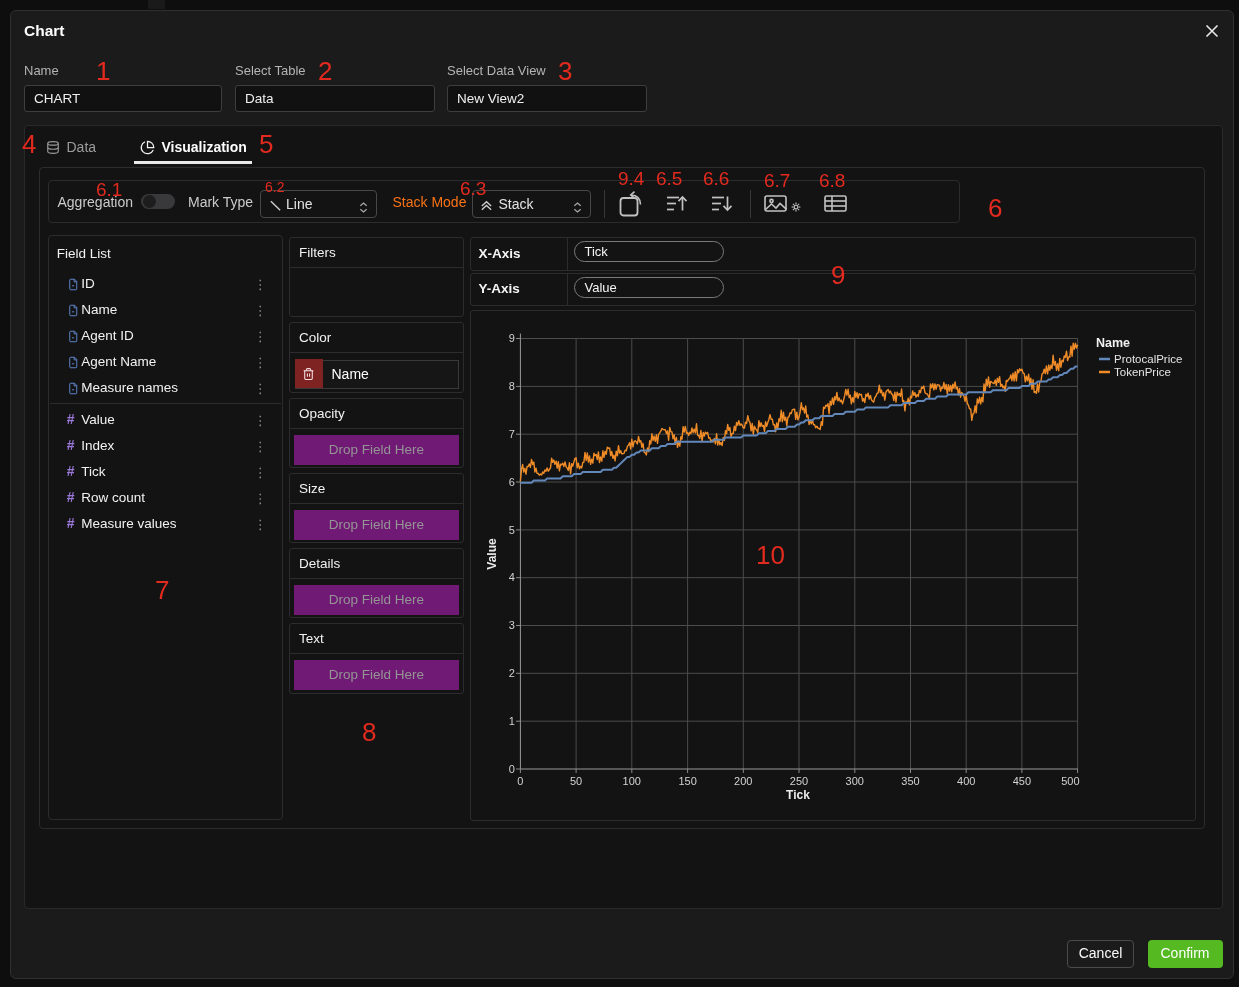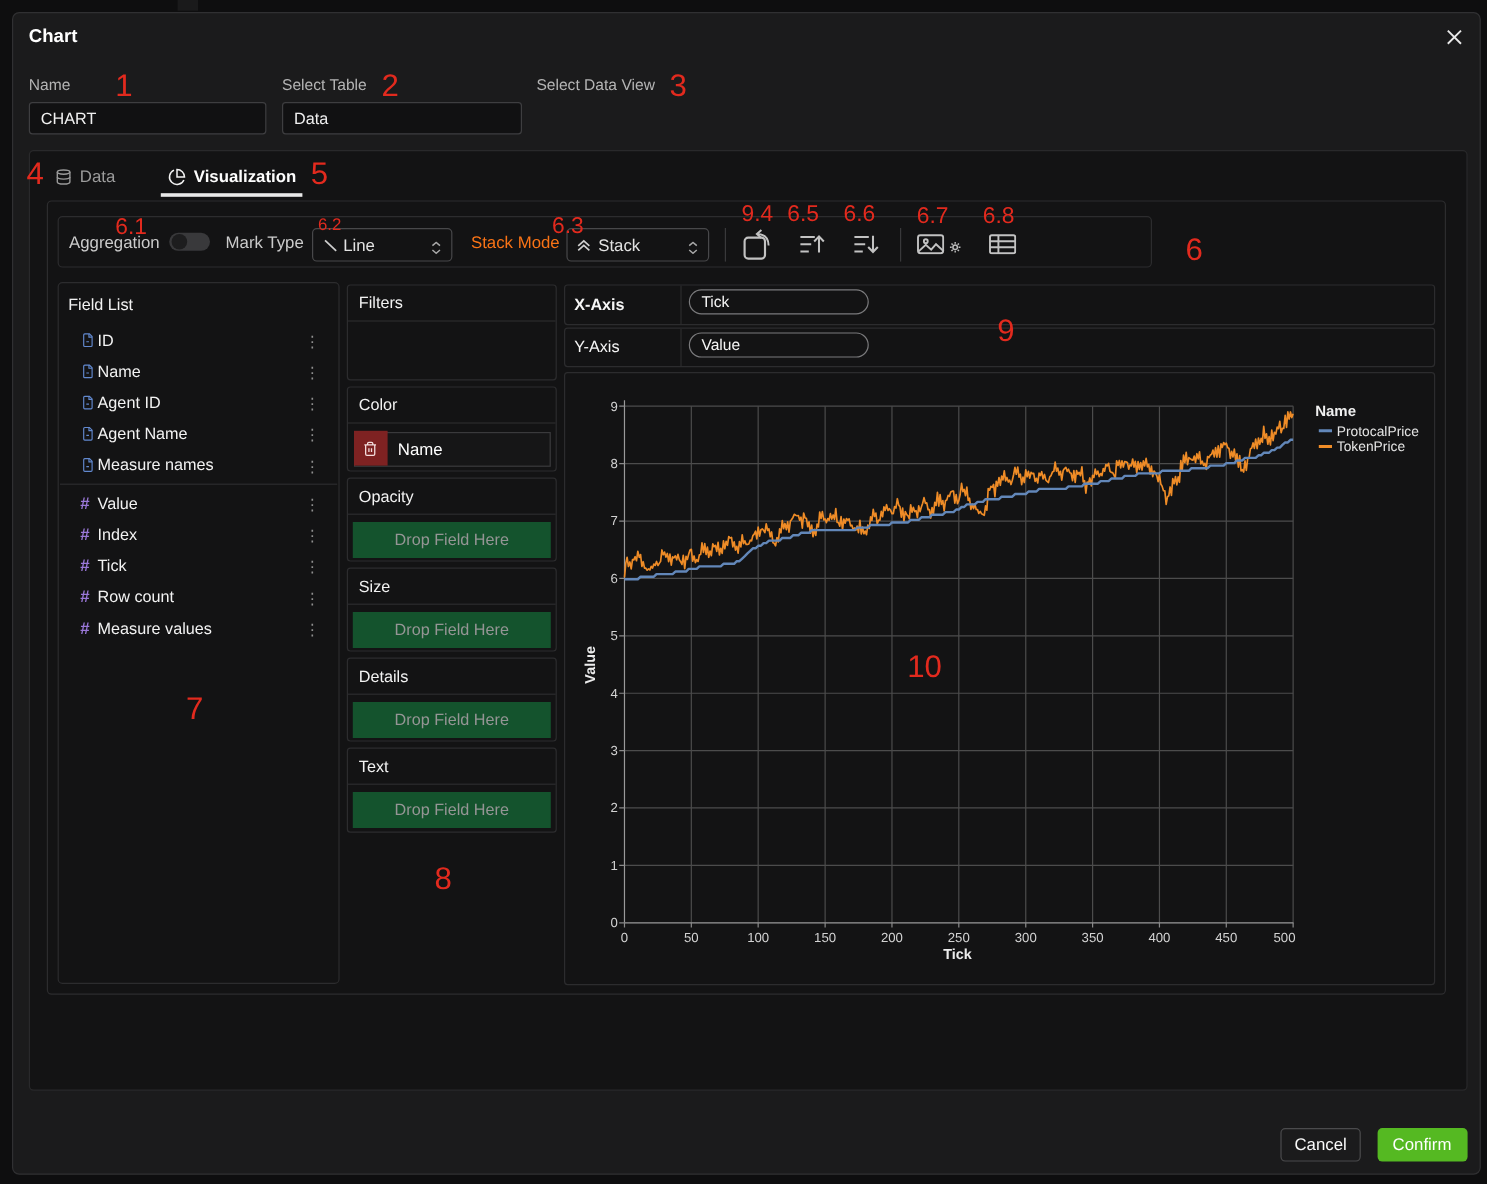--- a/index.html
+++ b/index.html
@@ -2,39 +2,40 @@
 <html><head><meta charset="utf-8"><style>
 *{margin:0;padding:0;box-sizing:border-box}
 body{width:1239px;height:987px;background:#0e0e0f;font-family:"Liberation Sans",sans-serif;position:relative;overflow:hidden}
 .abs{position:absolute}
 .red{position:absolute;color:#e22a1e;font-weight:400;line-height:1;z-index:50}
 .lbl{position:absolute;font-size:13px;color:#b4b4b4}
 .inp{position:absolute;height:27px;border:1px solid #3e3e40;border-radius:3px;background:#111112;color:#f0f0f0;font-size:13.5px;line-height:25px;padding-left:9px}
 .panel{position:absolute;border:1px solid #2c2c2e;border-radius:4px}
 .sec{position:absolute;left:0;width:175px;border:1px solid #2c2c2e;border-radius:3px}
 .sechead{height:30px;line-height:30px;padding-left:9px;font-size:13.5px;font-weight:500;color:#f2f2f2;border-bottom:1px solid #2c2c2e}
-.drop{position:absolute;left:4px;right:4px;top:36px;height:29.5px;background:#14532d;color:#959595;font-size:13.5px;display:flex;align-items:center;justify-content:center}
+.drop{position:absolute;left:4px;right:4px;top:36px;height:29.5px;background:#701a75;color:#959595;font-size:13.5px;display:flex;align-items:center;justify-content:center}
 .vdots{color:#8f8f8f;font-size:13px;letter-spacing:0}
 .axrow{position:absolute;left:0;width:726.5px;height:34px;border:1px solid #2c2c2e;border-radius:3px}
 .axlab{position:absolute;left:0;top:0;bottom:0;width:97px;border-right:1px solid #2c2c2e}
 .pill{position:absolute;left:103px;top:3.5px;width:150px;height:21px;border:1px solid #7a7a7c;border-radius:11px;color:#f5f5f5;font-size:13px;line-height:19px;padding-left:10px}
 </style></head><body>
 <div style="position:absolute;left:148px;top:0;width:17px;height:9px;background:#1a1a1b"></div>
 <div class="abs" style="left:10px;top:10px;width:1223.5px;height:969px;background:#1b1b1c;border:1px solid #303032;border-radius:6px">
 
 <div class="abs" style="left:13px;top:11px;font-size:15.5px;font-weight:bold;color:#fff">Chart</div>
 <svg class="abs" style="left:1194px;top:13px" width="14" height="14" viewBox="0 0 14 14" stroke="#e8e8e8" stroke-width="1.6">
       <path d="M1.5 1.5 12.5 12.5 M12.5 1.5 1.5 12.5"></path>
     </svg>
 
 <div class="lbl" style="left:13px;top:52px">Name</div>
 <div class="lbl" style="left:224px;top:52px">Select Table</div>
 <div class="lbl" style="left:436px;top:52px">Select Data View</div>
 <div class="inp" style="left:13px;top:73.5px;width:197.5px">CHART</div>
 <div class="inp" style="left:224px;top:73.5px;width:200px">Data</div>
+<div class="inp" style="left:436px;top:73.5px;width:199.5px">New View2</div>
 
 <div class="abs" style="left:12.5px;top:114px;width:1199px;height:784px;background:#131314;border:1px solid #29292b;border-radius:4px">
 
   <div class="abs" style="left:21px;top:11px;width:120px;height:22px;color:#9c9c9c;font-size:14px;font-weight:500">
         <span style="position:absolute;top:3px"><svg width="14" height="15" viewBox="0 0 24 24" fill="none" stroke="#999" stroke-width="2">
             <ellipse cx="12" cy="5" rx="9" ry="3"></ellipse>
             <path d="M3 5v7c0 1.7 4 3 9 3s9-1.3 9-3V5"></path>
             <path d="M3 12v7c0 1.7 4 3 9 3s9-1.3 9-3v-7"></path>
           </svg></span>
         <span style="position:absolute;left:21px;top:2px">Data</span>
@@ -239,21 +240,21 @@
 
     <div class="abs" style="left:429.5px;top:0;width:726.5px;height:660px">
       <div class="axrow" style="top:68.5px">
             <div class="axlab">
               <span style="position:absolute;left:8px;top:8px;font-size:13.5px;font-weight:bold;color:#f5f5f5">X-Axis</span>
             </div>
             <div class="pill">Tick</div>
           </div>
       <div class="axrow" style="top:105.4px;height:33px">
             <div class="axlab">
-              <span style="position:absolute;left:8px;top:7px;font-size:13.5px;font-weight:normal;color:#f5f5f5">Y-Axis</span>
+              <span style="position:absolute;left:8px;top:7px;font-size:13.5px;font-weight:bold;color:#f5f5f5">Y-Axis</span>
             </div>
             <div class="pill" style="top:3px">Value</div>
           </div>
       <div class="panel" style="left:0;top:141.5px;width:726.5px;height:511px;border-radius:3px">
         <svg width="726" height="510" viewBox="0 0 726 510" style="position:absolute;left:0;top:0">
 <style>.tl{font:11px "Liberation Sans",sans-serif;fill:#d2d2d2}.at{font:bold 12px "Liberation Sans",sans-serif;fill:#ececec}.lg{font:11.5px "Liberation Sans",sans-serif;fill:#e4e4e4}</style>
 <line x1="49.4" y1="410.2" x2="606.7" y2="410.2" stroke="#4c4c4c" stroke-width="1"></line>
               <line x1="49.4" y1="362.3" x2="606.7" y2="362.3" stroke="#4c4c4c" stroke-width="1"></line>
               <line x1="49.4" y1="314.5" x2="606.7" y2="314.5" stroke="#4c4c4c" stroke-width="1"></line>
               <line x1="49.4" y1="266.7" x2="606.7" y2="266.7" stroke="#4c4c4c" stroke-width="1"></line>

